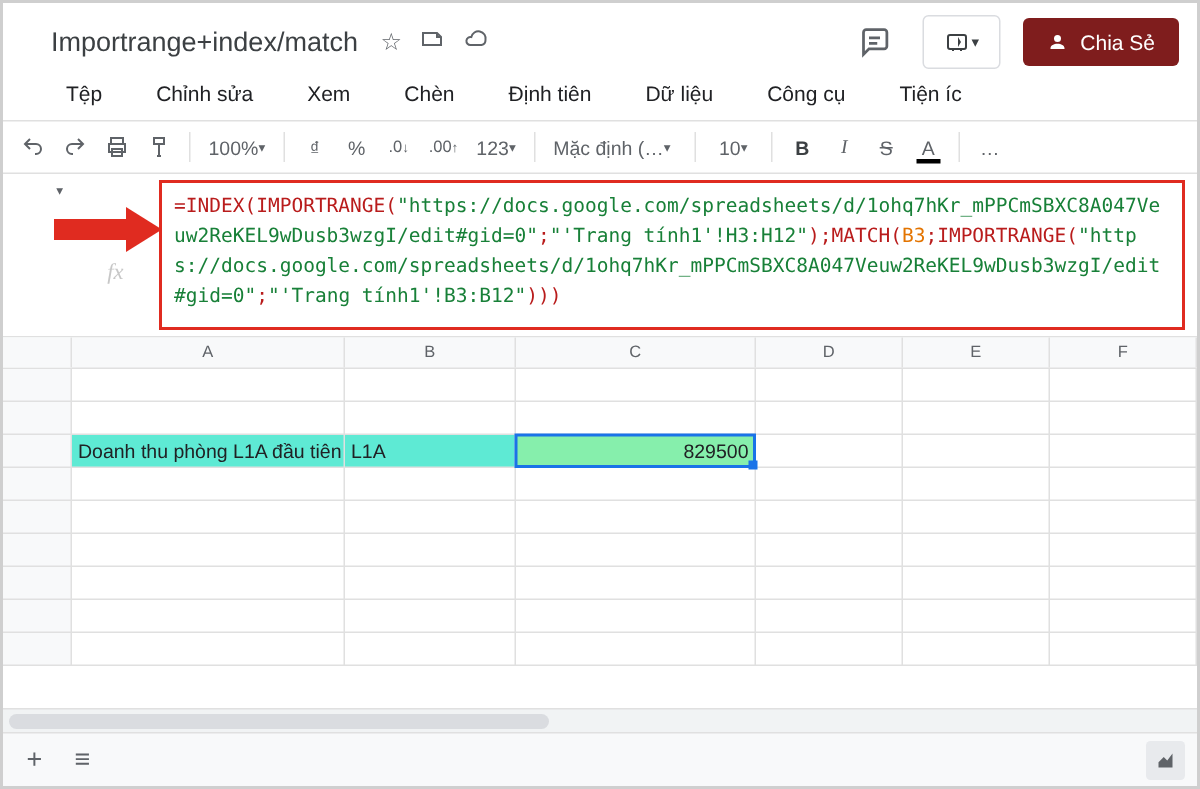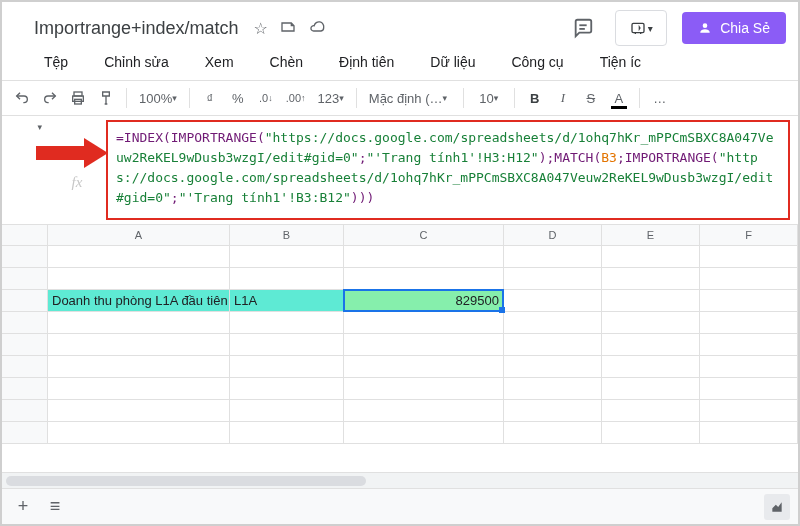--- a/index.html
+++ b/index.html
@@ -35,21 +35,21 @@
   }
   .title-icons { display: flex; gap: 12px; color: #5f6368; }
   .title-icons span { font-size: 16px; }
   .title-spacer { flex: 1; }
   .comment-icon { width: 34px; height:34px; display:flex; align-items:center; justify-content:center; color:#5f6368; font-size:18px;}
   .meet-btn {
     width: 52px; height: 36px; border: 1px solid #dadce0; border-radius: 4px;
     display:flex; align-items:center; justify-content:center; gap:2px; color:#3c4043;
   }
   .share-btn {
-    background: #8b5cf6; color: #fff; font-weight: 500; font-size: 14px;
+    background: #7f1d1d; color: #fff; font-weight: 500; font-size: 14px;
     padding: 8px 16px; border-radius: 4px; display:flex; align-items:center; gap:8px;
   }
   
   .menubar {
     display: flex;
     gap: 16px;
     padding: 0 0 6px 32px;
     font-size: 14px;
     color: #202124;
     overflow: hidden;
@@ -127,21 +127,21 @@
     margin: 4px 8px 4px 0;
     border: 2px solid #e02b20;
     padding: 6px 8px;
     font-family: "Consolas","Menlo",monospace;
     font-size: 13px;
     line-height: 20px;
     color: #000;
     min-height: 100px;
     word-break: break-all;
   }
-  .formula-box .fn { color: #701a75; }
+  .formula-box .fn { color: #b91c1c; }
   .formula-box .str { color: #188038; }
   .formula-box .ref { color: #e37400; }
   
   .colhdr {
     display: grid;
     grid-template-columns: 46px 182px 114px 160px 98px 98px 98px;
     background: #f8f9fa;
     border-bottom: 1px solid #e0e0e0;
     font-size: 11px;
     color: #5f6368;

